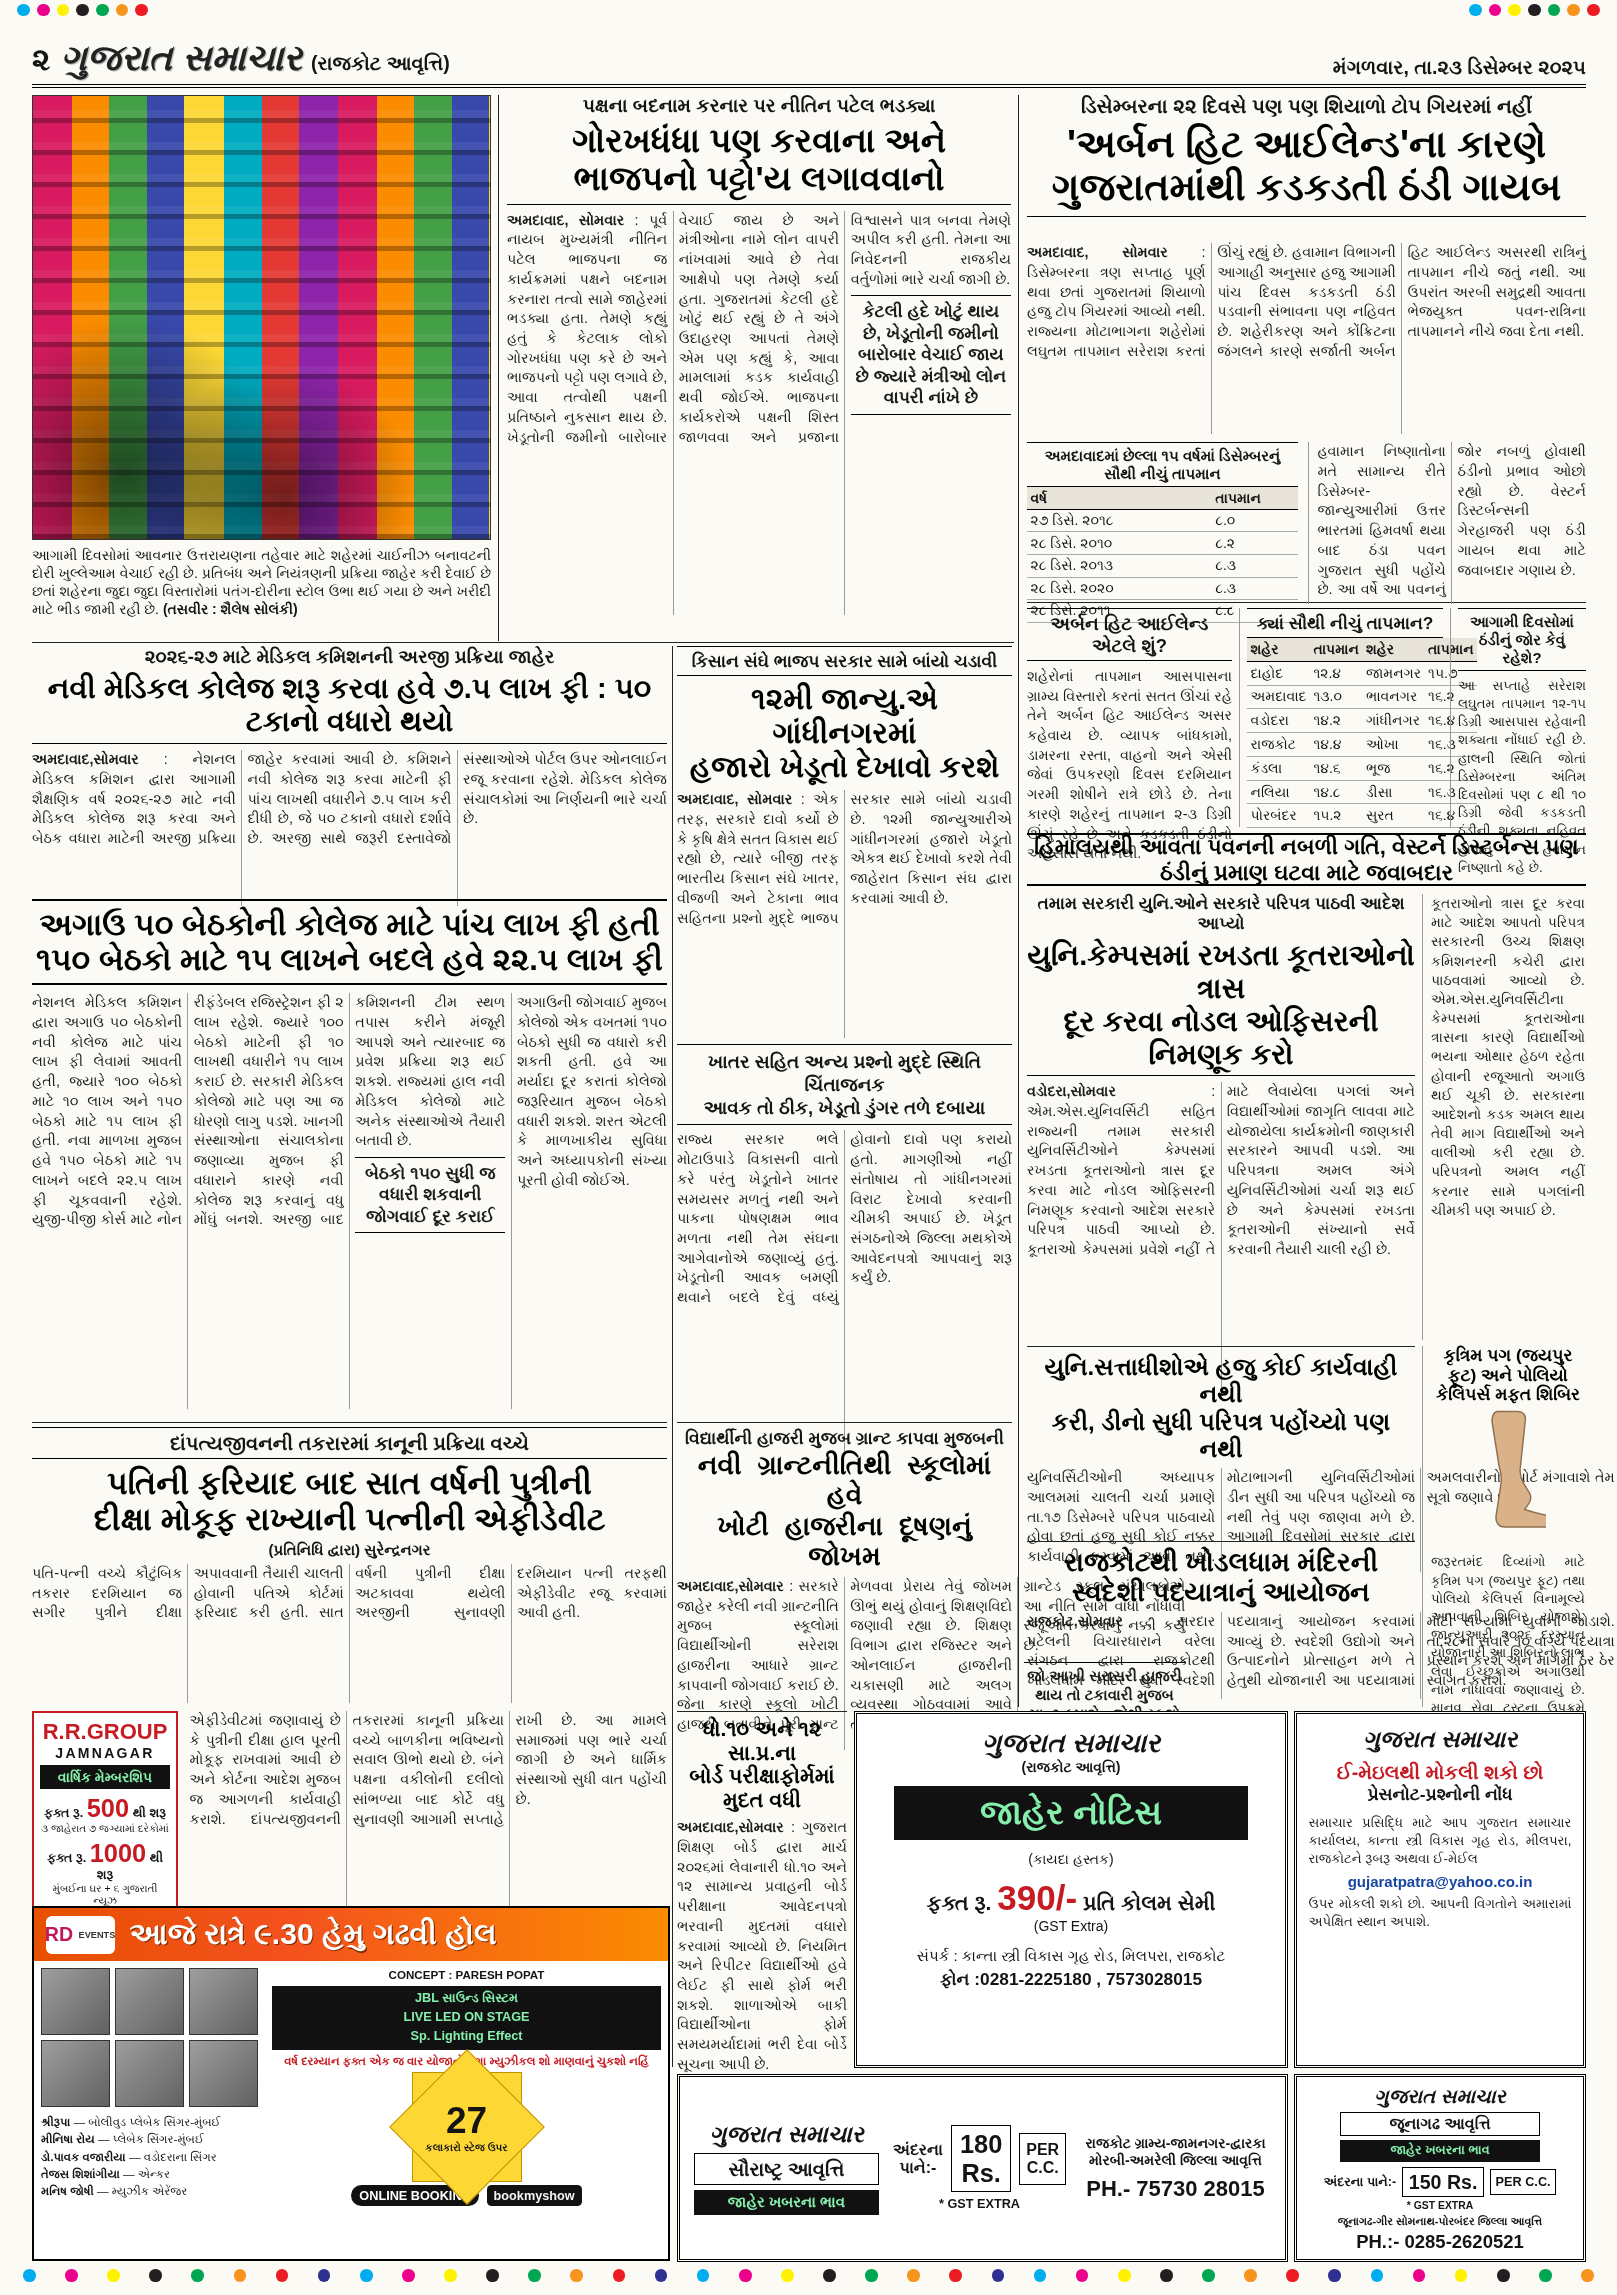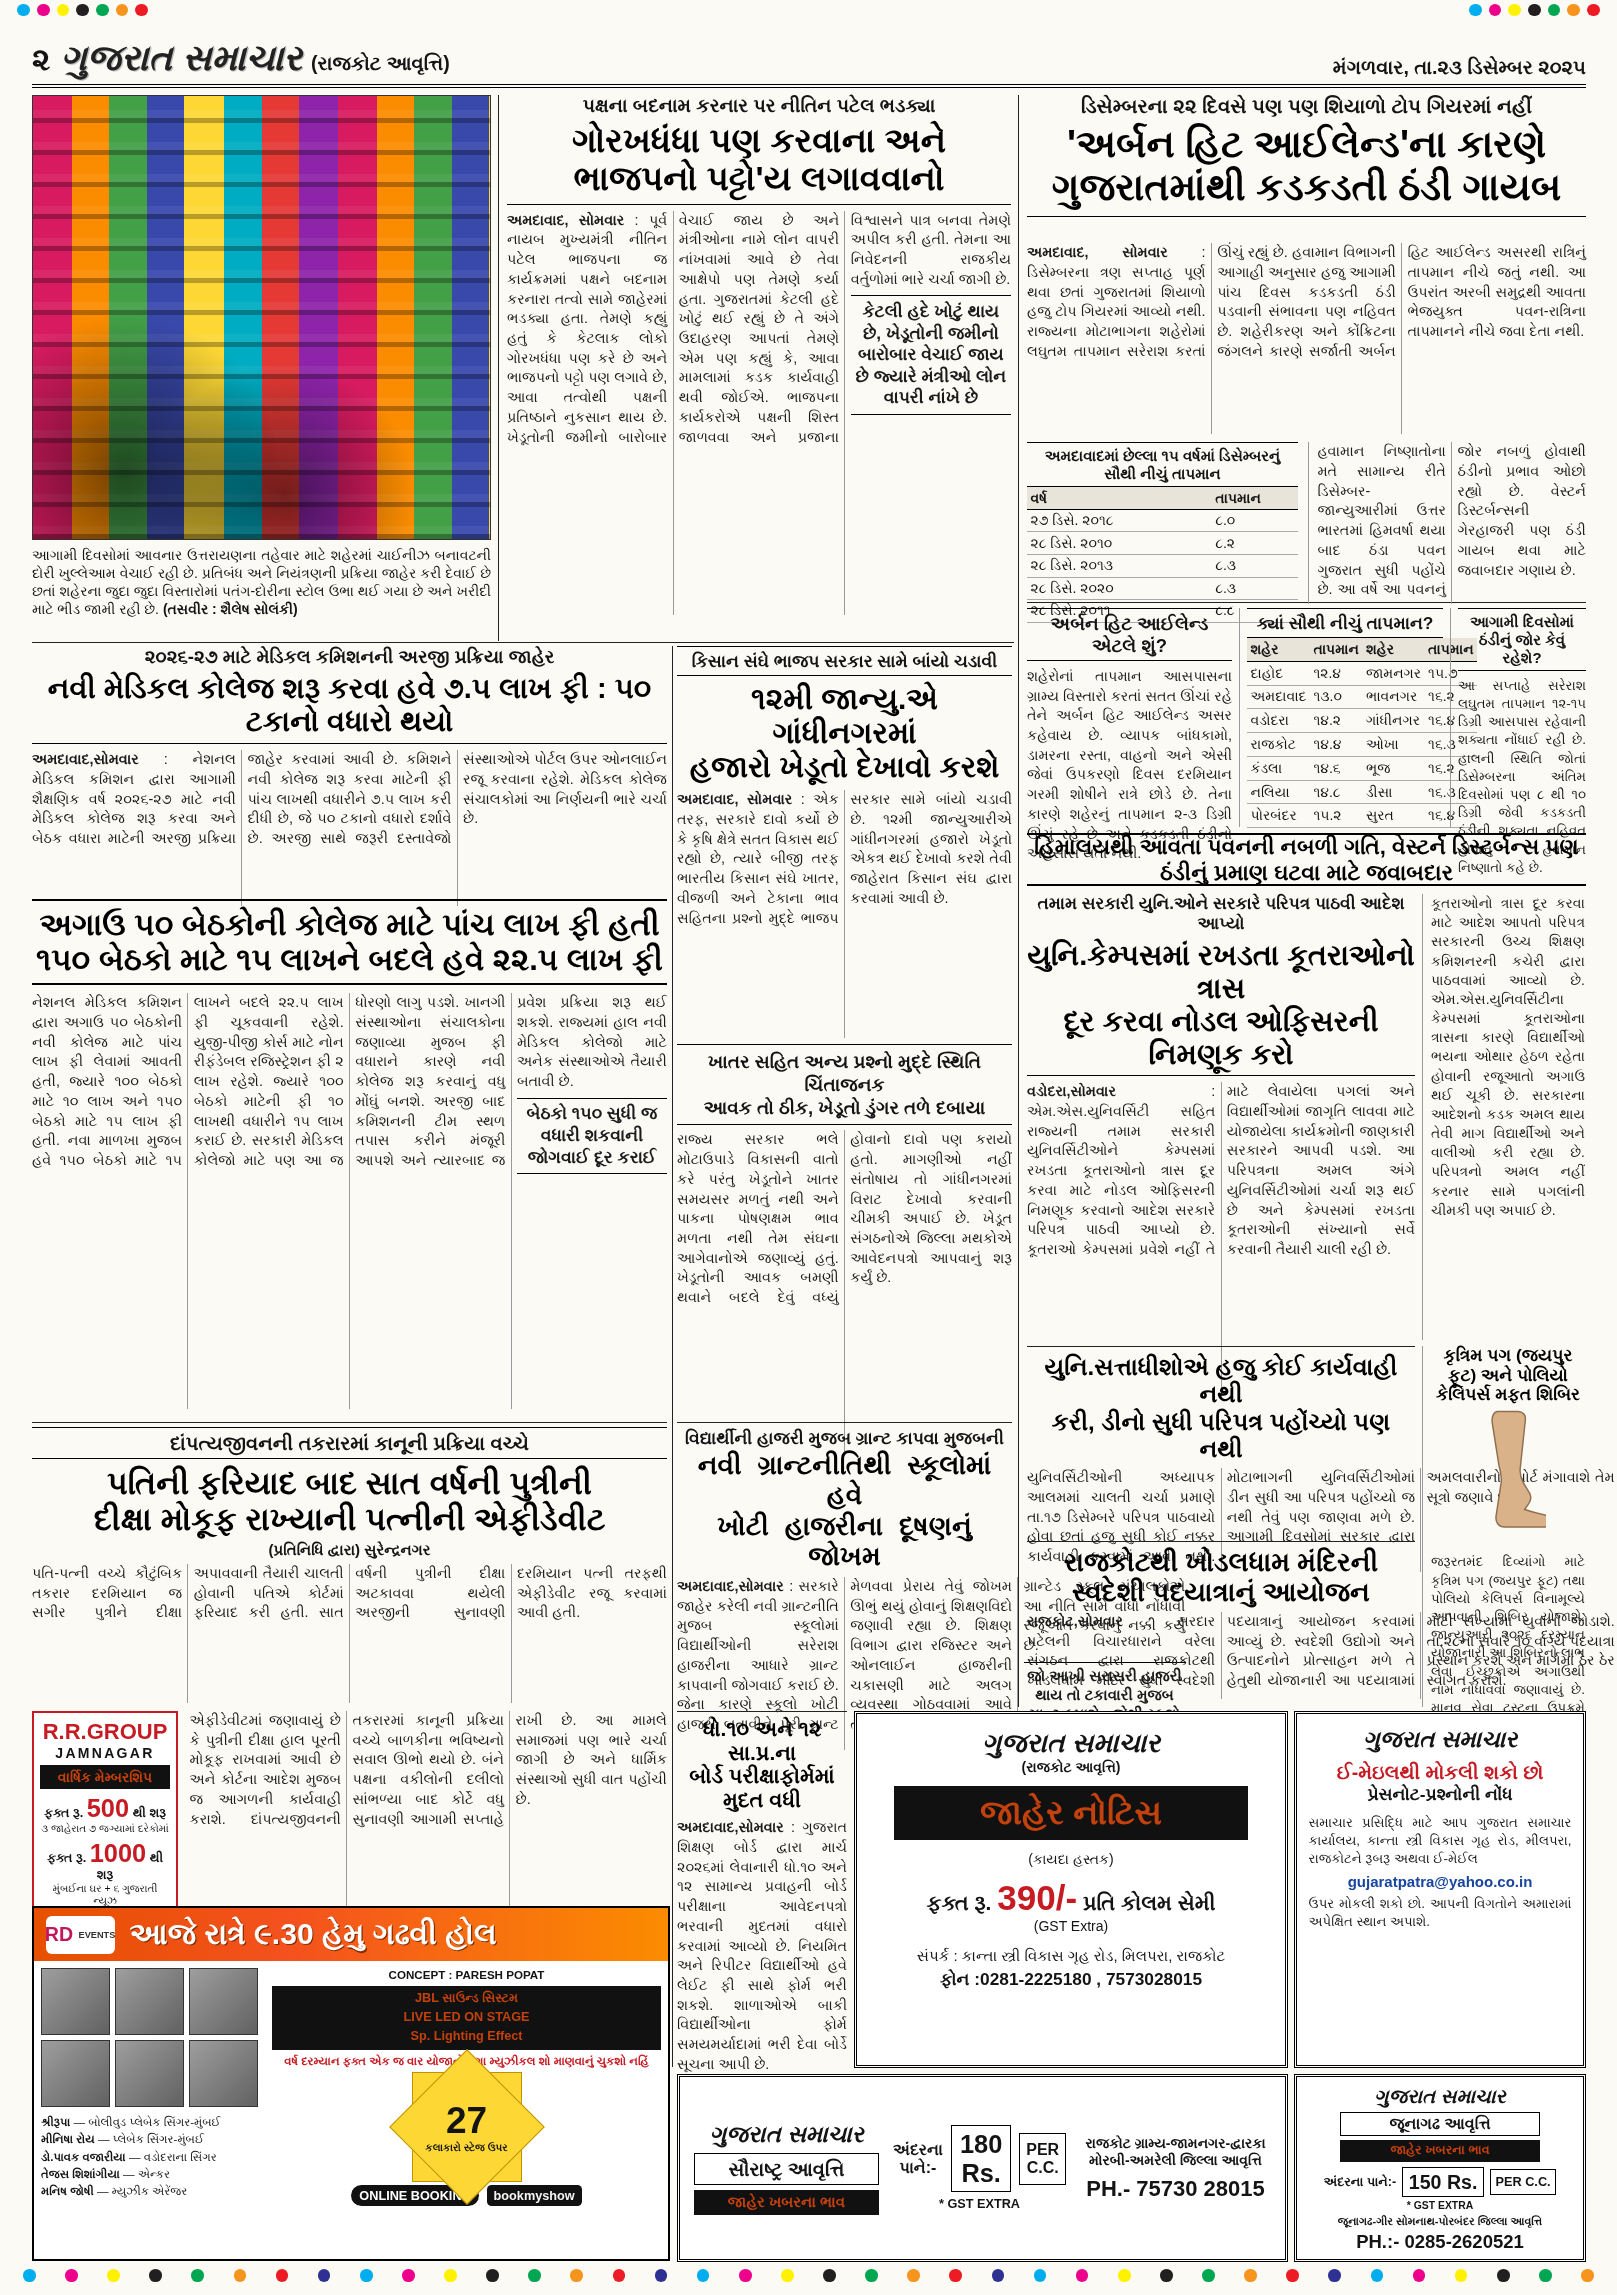--- a/index.html
+++ b/index.html
@@ -46,21 +46,21 @@
   .grid4 div{padding:2.9px 3.5px;border-bottom:0.6px solid #aaa;}
   .grid2{display:grid;grid-template-columns:1.5fr .7fr;font-size:14px;}
   .grid2 div{padding:2.3px 3.5px;border-bottom:0.6px solid #aaa;}
   .th{font-weight:700;background:#e8e4da;border-bottom:1.2px solid #000 !important;}
   
   .adbox{border:2.3px solid #000;background:#fff;box-sizing:border-box;}
   .dbl{border:3.5px double #000;}
   .center{text-align:center;}
   .red{color:#c61b22;}
   .blue{color:#1946a0;}
-  .band{background:#111;color:#c2410c;font-weight:700;text-align:center;padding:3.5px 2.3px;}
+  .band{background:#111;color:#86efac;font-weight:700;text-align:center;padding:3.5px 2.3px;}
   .brand-script{font-weight:700;font-style:italic;font-size:26.6px;}
   
   .gold-banner{height:53px;background:linear-gradient(90deg,#e65100,#f4511e 40%,#fb8c00);display:flex;align-items:center;gap:15px;padding:0 11.6px;box-sizing:border-box;}
   .rdlogo{width:69px;height:38px;background:#fff;border-radius:5.8px;display:flex;align-items:center;justify-content:center;font-weight:700;font-size:19.6px;color:#c2185b;}
   .gold-banner .txt{color:#fff;font-weight:700;font-size:30px;text-shadow:1.2px 1.2px 0 #7f2d00;}
   .gold-main{display:flex;height:297px;}
   .tile{background:linear-gradient(135deg,#9e9e9e,#616161);border:1.2px solid #333;}
   .star{position:relative;width:110px;height:110px;margin:3.5px auto;}
   .star:before,.star:after{content:"";position:absolute;inset:0;background:#fdd835;border:1.7px solid #c49000;}
   .star:after{transform:rotate(45deg);}
@@ -227,20 +227,21 @@
   </div>
 
   <div class="art" style="left:32px;top:899px;width:635px;height:520px;">
     <div class="hl" style="font-size:31px;border-top:2.9px double #000;border-bottom:2.9px double #000;padding:5.8px 0;">
       <div>અગાઉ ૫૦ બેઠકોની કોલેજ માટે પાંચ લાખ ફી હતી</div>
       <div>૧૫૦ બેઠકો માટે ૧૫ લાખને બદલે હવે ૨૨.૫ લાખ ફી</div>
     </div>
     <div class="bt c4" style="height:416px;margin-top:8px;">
       <p class="bt">નેશનલ મેડિકલ કમિશન દ્વારા અગાઉ ૫૦ બેઠકોની નવી કોલેજ માટે પાંચ લાખ ફી લેવામાં આવતી હતી, જ્યારે ૧૦૦ બેઠકો માટે ૧૦ લાખ અને ૧૫૦ બેઠકો માટે ૧૫ લાખ ફી હતી. નવા માળખા મુજબ હવે ૧૫૦ બેઠકો માટે ૧૫ લાખને બદલે ૨૨.૫ લાખ ફી ચૂકવવાની રહેશે. યુજી-પીજી કોર્સ માટે નોન રીફંડેબલ રજિસ્ટ્રેશન ફી ૨ લાખ રહેશે. જ્યારે ૧૦૦ બેઠકો માટેની ફી ૧૦ લાખથી વધારીને ૧૫ લાખ કરાઈ છે. સરકારી મેડિકલ કોલેજો માટે પણ આ જ ધોરણો લાગુ પડશે. ખાનગી સંસ્થાઓના સંચાલકોના જણાવ્યા મુજબ ફી વધારાને કારણે નવી કોલેજ શરૂ કરવાનું વધુ મોંઘું બનશે. અરજી બાદ કમિશનની ટીમ સ્થળ તપાસ કરીને મંજૂરી આપશે અને ત્યારબાદ જ પ્રવેશ પ્રક્રિયા શરૂ થઈ શકશે. રાજ્યમાં હાલ નવી મેડિકલ કોલેજો માટે અનેક સંસ્થાઓએ તૈયારી બતાવી છે.</p>
       <div class="subbox">બેઠકો ૧૫૦ સુધી જ વધારી શકવાની જોગવાઈ દૂર કરાઈ</div>
+      <p class="bt">અગાઉની જોગવાઈ મુજબ કોલેજો એક વખતમાં ૧૫૦ બેઠકો સુધી જ વધારો કરી શકતી હતી. હવે આ મર્યાદા દૂર કરાતાં કોલેજો જરૂરિયાત મુજબ બેઠકો વધારી શકશે. શરત એટલી કે માળખાકીય સુવિધા અને અધ્યાપકોની સંખ્યા પૂરતી હોવી જોઈએ.</p>
     </div>
   </div>
 
   <div class="art" style="left:677px;top:646px;width:335px;height:771px;">
     <div class="k krule" style="font-size:17.3px;">કિસાન સંઘે ભાજપ સરકાર સામે બાંયો ચડાવી</div>
     <div class="hl" style="font-size:30px;margin:5.8px 0;">
       <div>૧૨મી જાન્યુ.એ ગાંધીનગરમાં</div>
       <div>હજારો ખેડૂતો દેખાવો કરશે</div>
     </div>
     <div class="bt c2" style="height:248px;">

